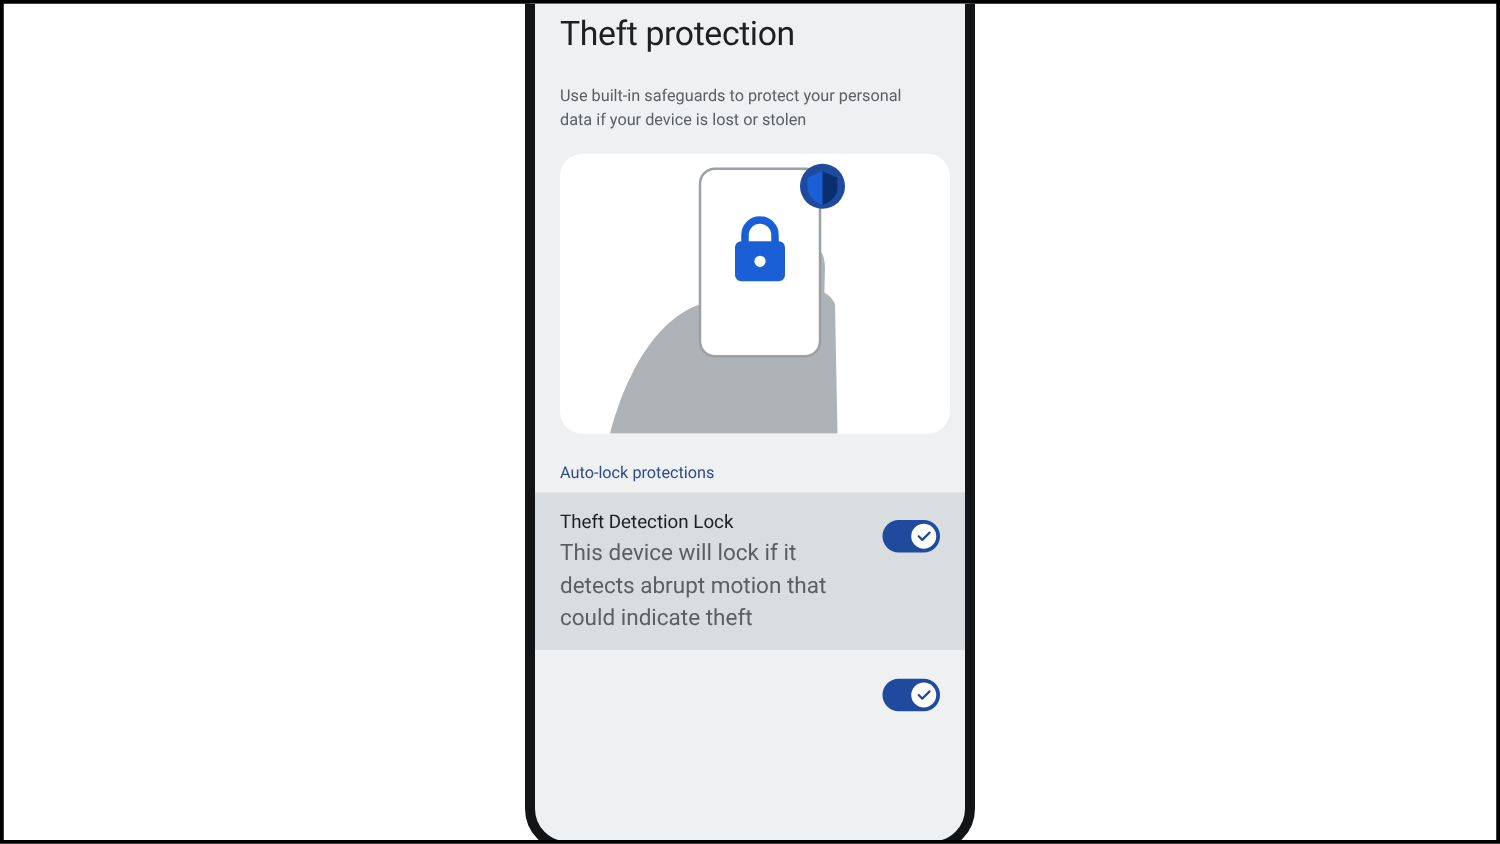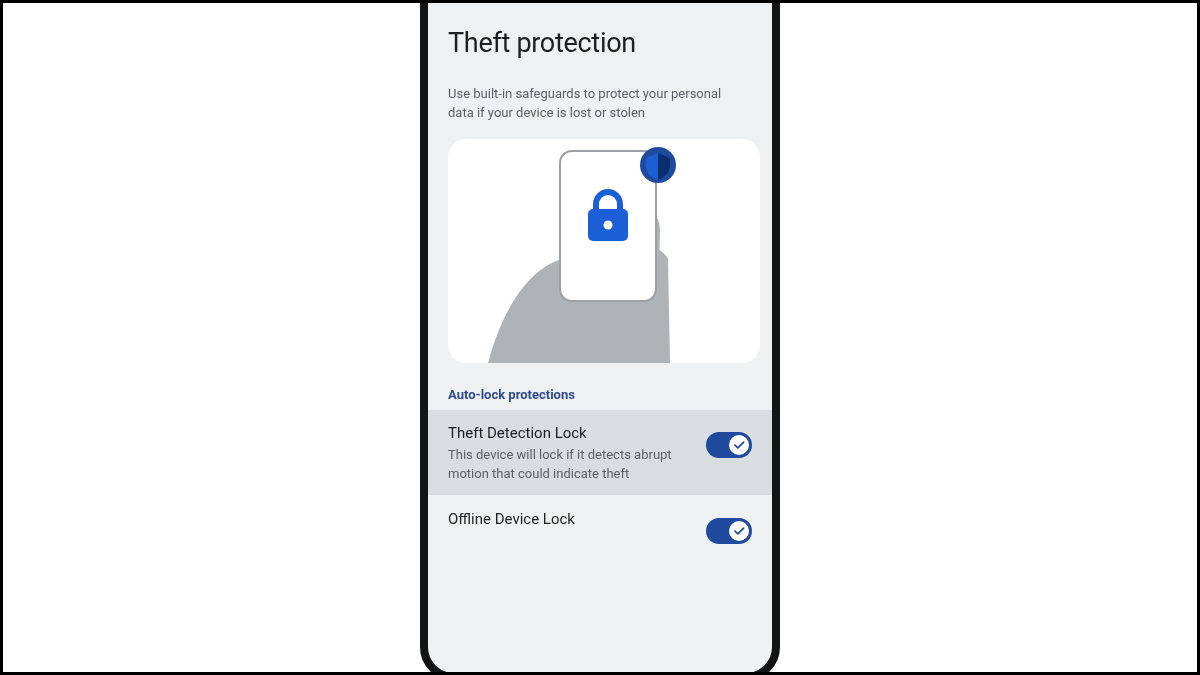--- a/index.html
+++ b/index.html
@@ -10,37 +10,37 @@
       font-family:-apple-system,Roboto,'Segoe UI',Arial,sans-serif;
       display:flex; align-items:flex-start; justify-content:center;
       overflow:hidden;
     }
 
     
     .phone { position:relative; width:360px; height:690px; margin-top:-12px;
              border:8px solid #121416; border-radius:0 0 34px 34px;
              background:#eef0f2; overflow:hidden; }
 
-    .screen { position:absolute; inset:0; padding:16px 20px 20px; }
+    .screen { position:absolute; inset:0; padding:0 20px 20px; }
 
     .title { font-size:27px; font-weight:400; color:#1f1f1f; letter-spacing:-.3px; padding-top:12px; }
     .subtitle { font-size:13px; line-height:1.45; color:#5b5f63; margin-top:26px; max-width:290px; }
 
     .hero { position:relative; margin:16px auto 0; width:312px; height:224px;
             background:#fff; border-radius:18px; overflow:hidden; }
 
-    .section { font-size:13px; font-weight:700; color:#2e4b8c; margin-top:24px; }
+    .section { font-size:13px; font-weight:400; color:#2e4b8c; margin-top:24px; }
 
     .row { display:flex; align-items:flex-start; padding:14px 0 12px;justify-content:center; }
     .row + .row { border-top:1px solid transparent; }
     .row.hi { background:linear-gradient(#d9dde0,#d9dde0) no-repeat; background-size:100% 100%;
               margin:8px -20px 0; padding:14px 20px 12px; }
     .row-text { flex:1; }
     .row-title { font-size:15px; color:#1f1f1f; margin-bottom:4px; }
-    .row-desc  { font-size:13px; line-height:1.45; color:#5b5f63; max-width:230px; }
+    .row-desc  { font-size:18px; line-height:1.45; color:#5b5f63; max-width:230px; }
 
     .toggle { position:relative; width:46px; height:26px; flex-shrink:0; margin-top:8px;
               background:#1f4a9e; border-radius:13px; cursor:pointer; }
     .toggle::after { content:""; position:absolute; right:3px; top:3px; width:20px; height:20px;
                      background:#fff; border-radius:50%; }
     .toggle svg { position:absolute; right:6px; top:6px; width:14px; height:14px; z-index:1; }
   </style>
 </head>
 <body>
 
@@ -86,21 +86,20 @@
       </div>
       <div class="toggle">
         <svg viewBox="0 0 24 24">
             <path fill="none" stroke="#1f4a9e" stroke-width="3" stroke-linecap="round" stroke-linejoin="round" d="M5 12l5 5L20 7"></path>
           </svg>
       </div>
     </div>
 
     <div class="row">
       <div class="row-text">
-        <div class="row-title">Offline Device Lock</div>
       </div>
       <div class="toggle">
         <svg viewBox="0 0 24 24">
             <path fill="none" stroke="#1f4a9e" stroke-width="3" stroke-linecap="round" stroke-linejoin="round" d="M5 12l5 5L20 7"></path>
           </svg>
       </div>
     </div>
 
   </div>
 </div>

